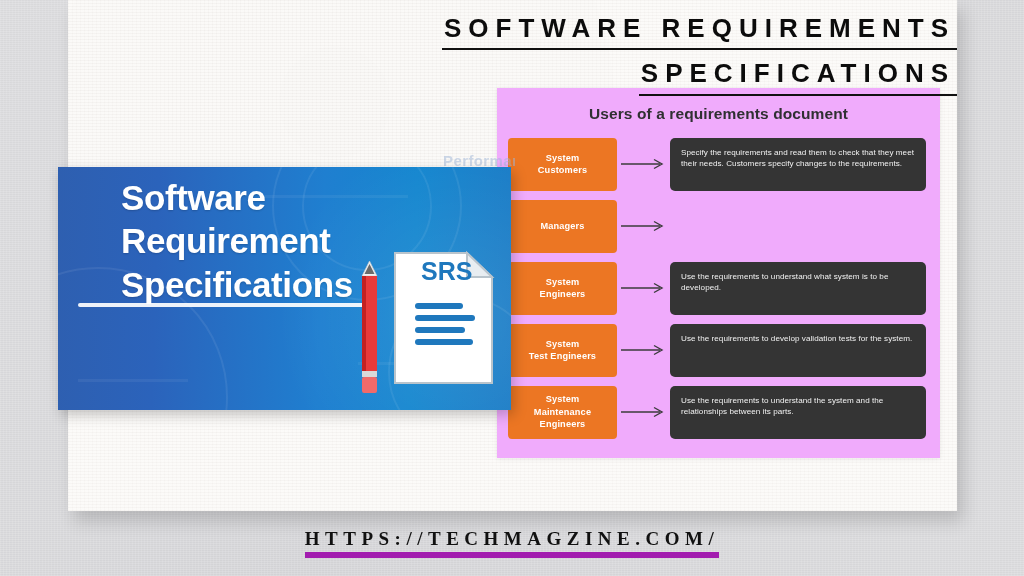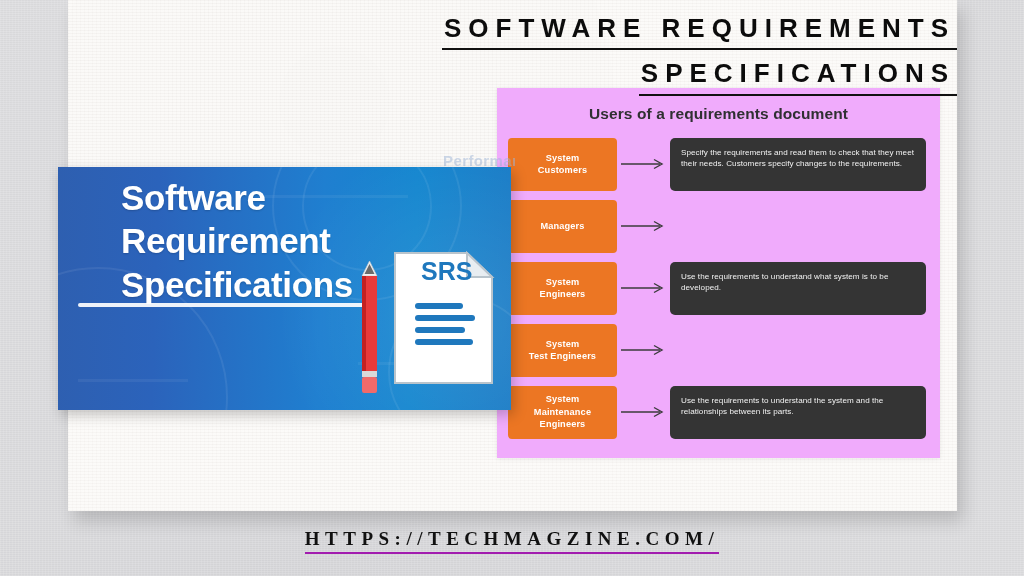--- a/index.html
+++ b/index.html
@@ -62,21 +62,21 @@
     position:absolute; left:0; top:528px; width:1024px;
     text-align:center; z-index:6;
   }
   #footer-url .u{
     display:inline-block;
     font-family:"Liberation Serif", serif;
     font-size:19px;
     font-weight:700;
     letter-spacing:5.5px;
     color:#111;
-    border-bottom:2px solid #a21caf;
+    border-bottom:6px solid #a21caf;
     padding-bottom:2px;
     white-space:nowrap;
   }
 
   
   #diagram{
     position:absolute;
     left:497px; top:88px; width:443px; height:370px;
     background:#f0abfc;
     z-index:3;
@@ -256,20 +256,21 @@
           <span>System</span><br>
           <span>Test Engineers</span>
         </span>
       </div>
       <div class="arrow">
         <svg width="48" height="12" viewBox="0 0 48 12">
             <line x1="1" y1="6" x2="40" y2="6" stroke="#3b3b3b" stroke-width="1.6"></line>
             <polyline points="34,1.5 42,6 34,10.5" fill="none" stroke="#3b3b3b" stroke-width="1.4"></polyline>
           </svg>
       </div>
+      <div class="desc">Use the requirements to develop validation tests for the system.</div>
     </div>
 
     <div class="row">
       <div class="role">
         <span>
           <span>System</span><br>
           <span>Maintenance</span><br>
           <span>Engineers</span>
         </span>
       </div>

